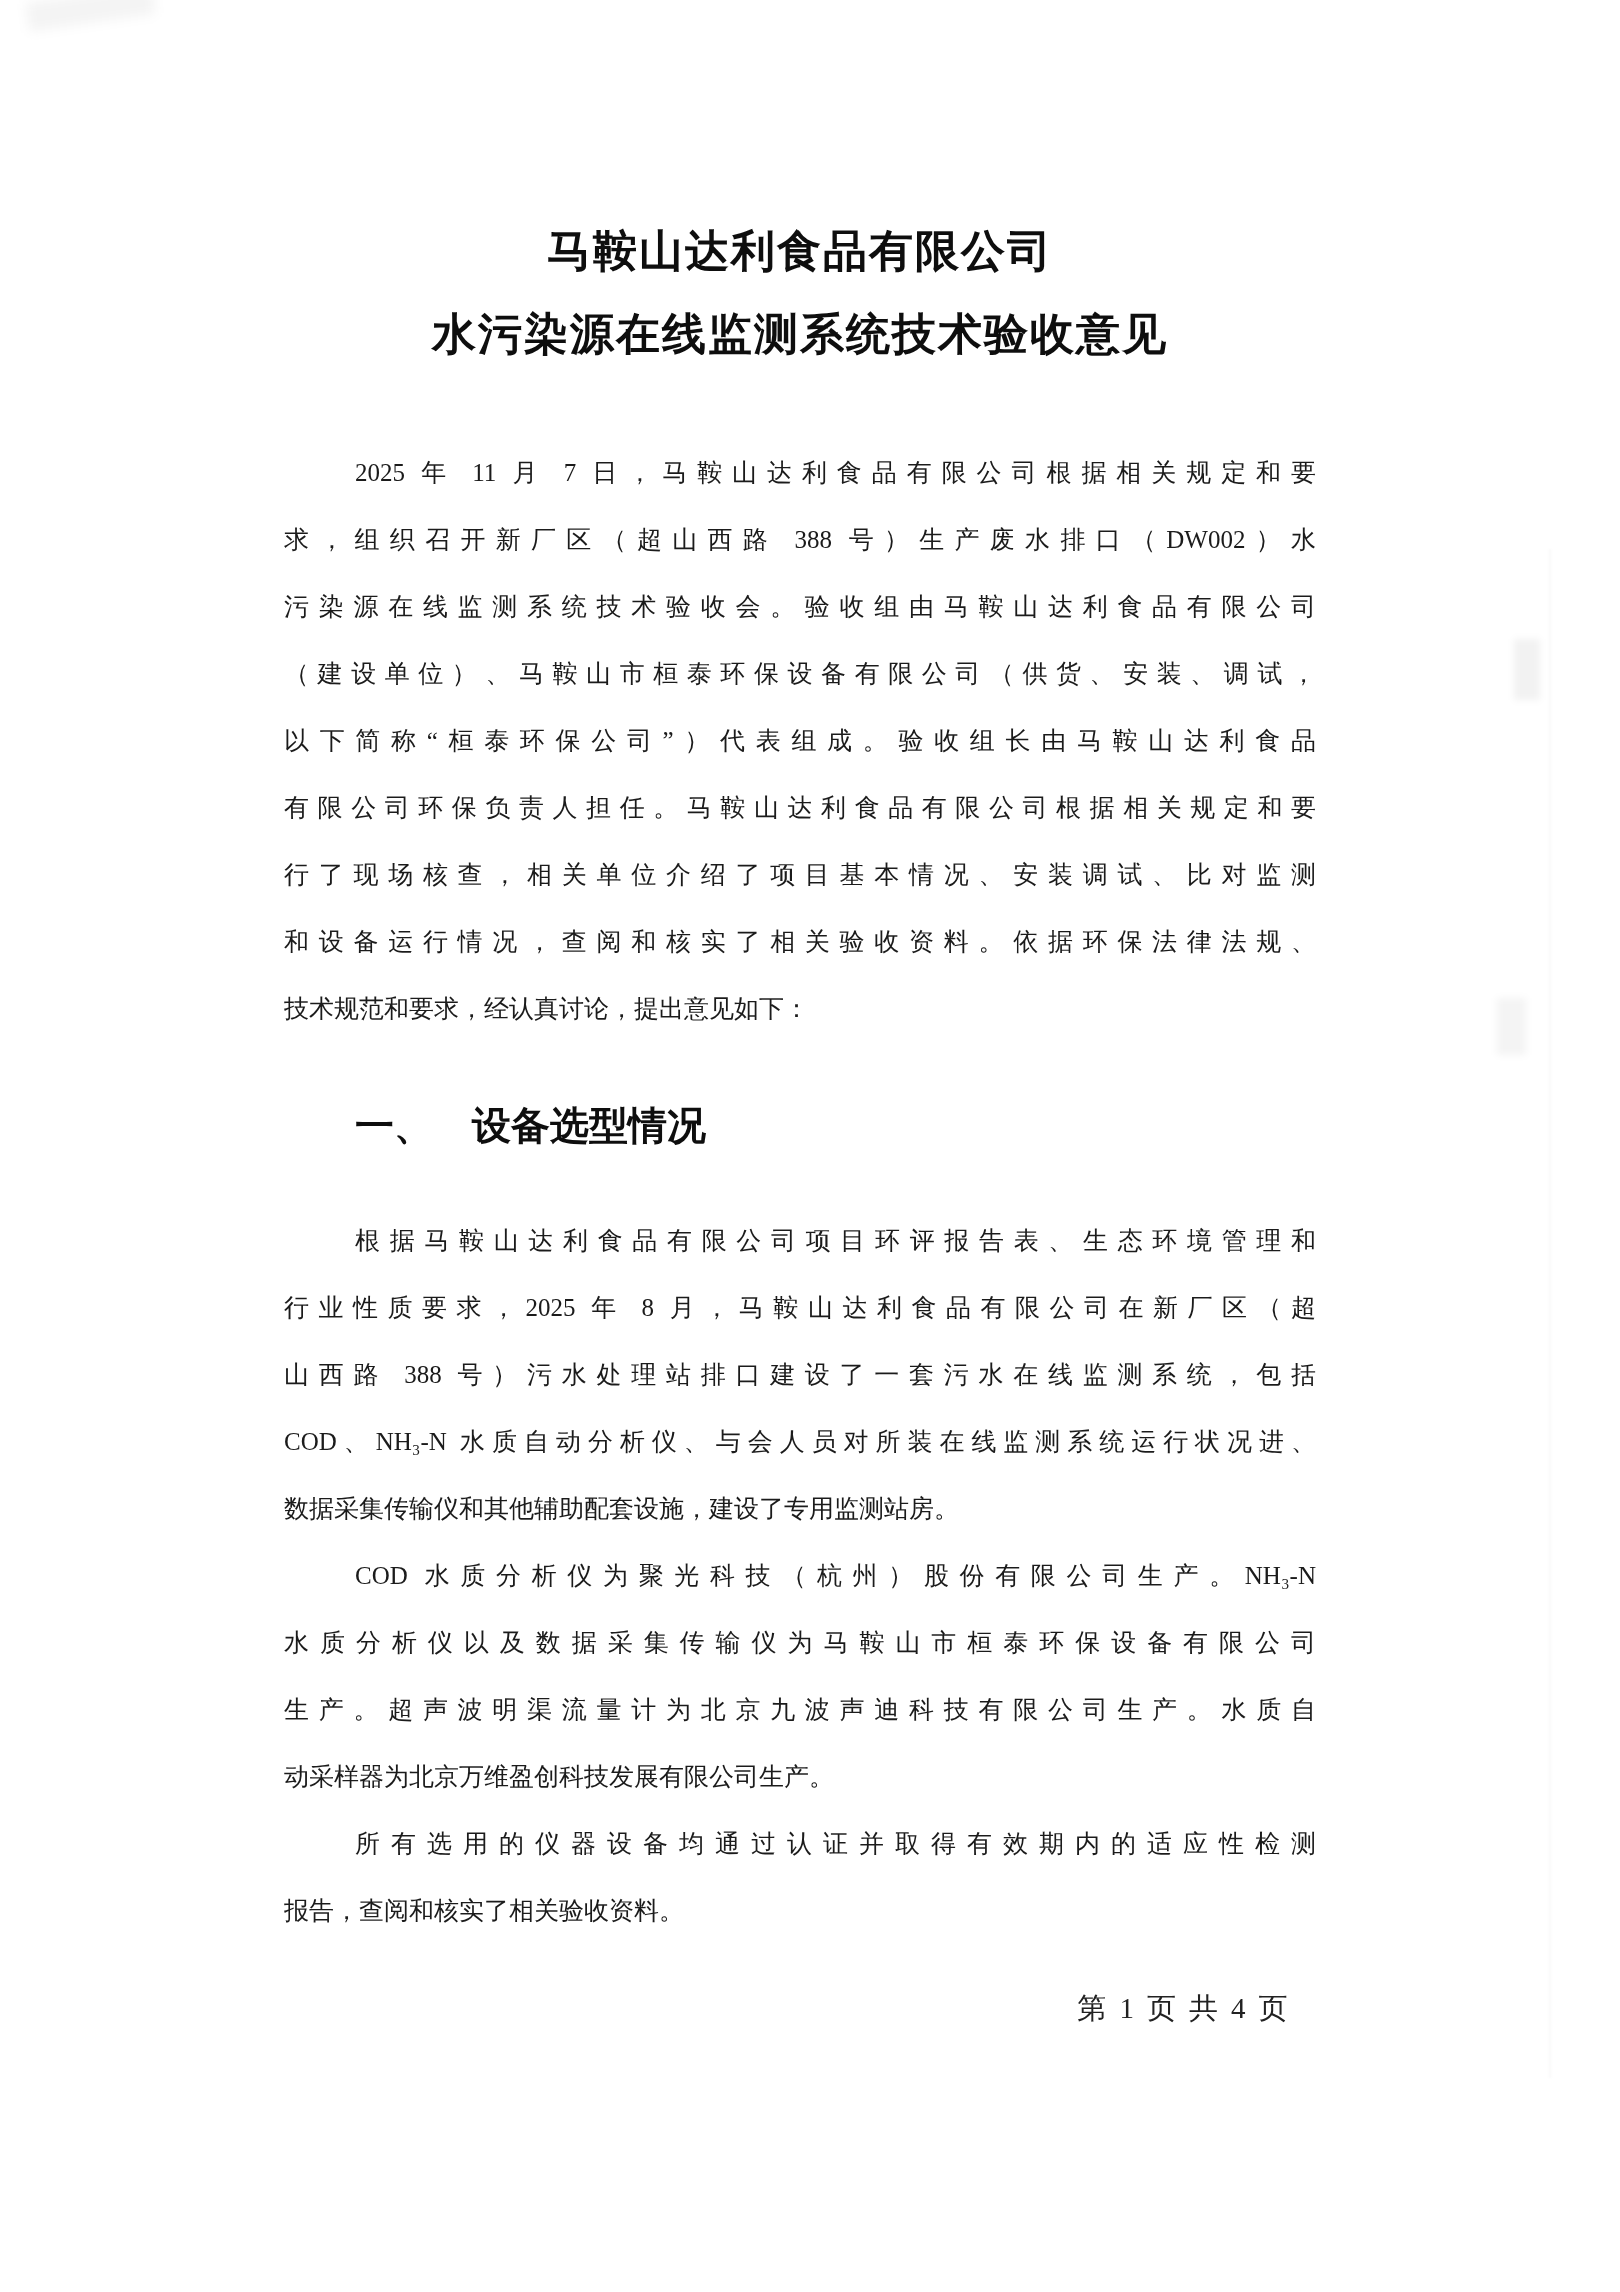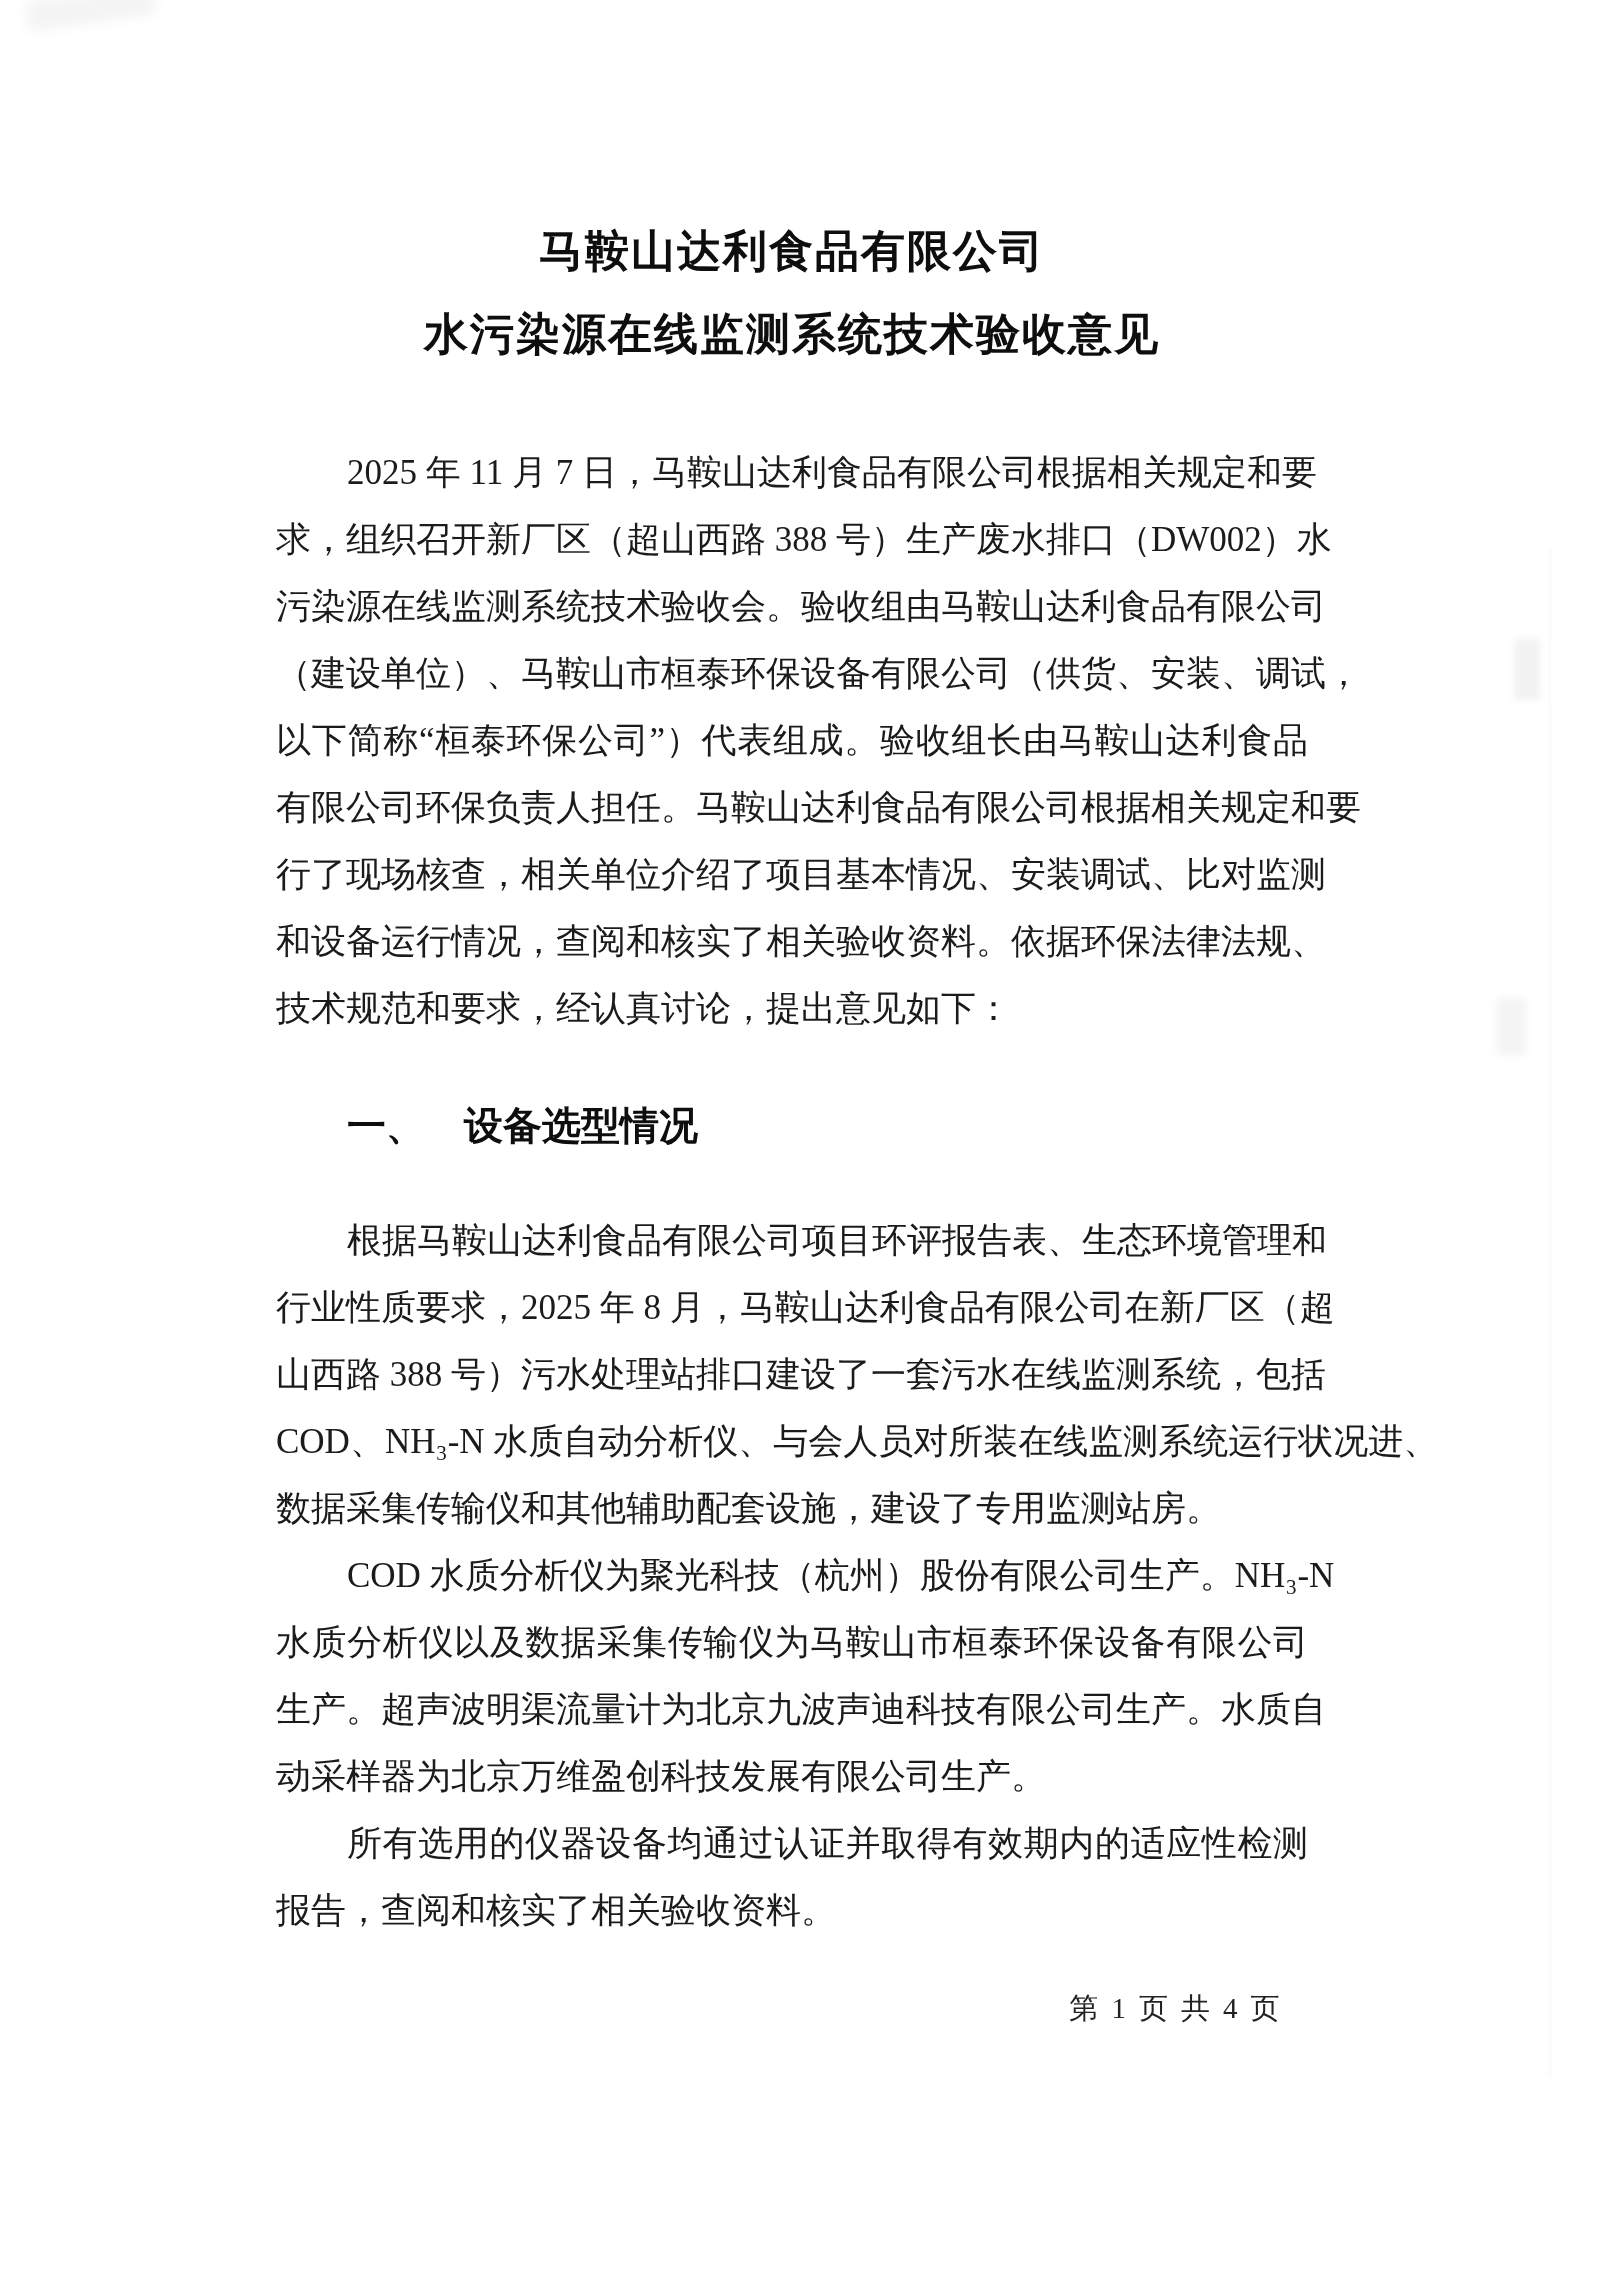--- a/index.html
+++ b/index.html
@@ -11,40 +11,40 @@
     position: relative;
     width: 1620px;
     height: 2293px;
     background: #ffffff;
     overflow: hidden;
     font-family: "Liberation Serif", "DejaVu Serif", serif;
     color: #1b1b1b;
   }
   .doc {
     position: absolute;
-    left: 276px;
+    left: 284px;
     top: 0;
     width: 1032px;
   }
   .title {
     font-family: "Liberation Sans", "DejaVu Sans", sans-serif;
     font-weight: 700;
     font-size: 44px;
     line-height: 59px;
     text-align: center;
     color: #0e0e0e;
     letter-spacing: 2px;
   }
   .t1 { margin-top: 221px; }
   .t2 { margin-top: 24px; }
   .para { margin: 0; }
   .p1 { margin-top: 76px; }
   .p2 { margin-top: 47px; }
   .line {
-    font-size: 35px;
+    font-size: 25px;
     line-height: 67px;
     height: 67px;
     text-align: justify;
     text-align-last: justify;
     white-space: nowrap;
   }
   .line.last {
     text-align: right;
     text-align-last: left;
   }

